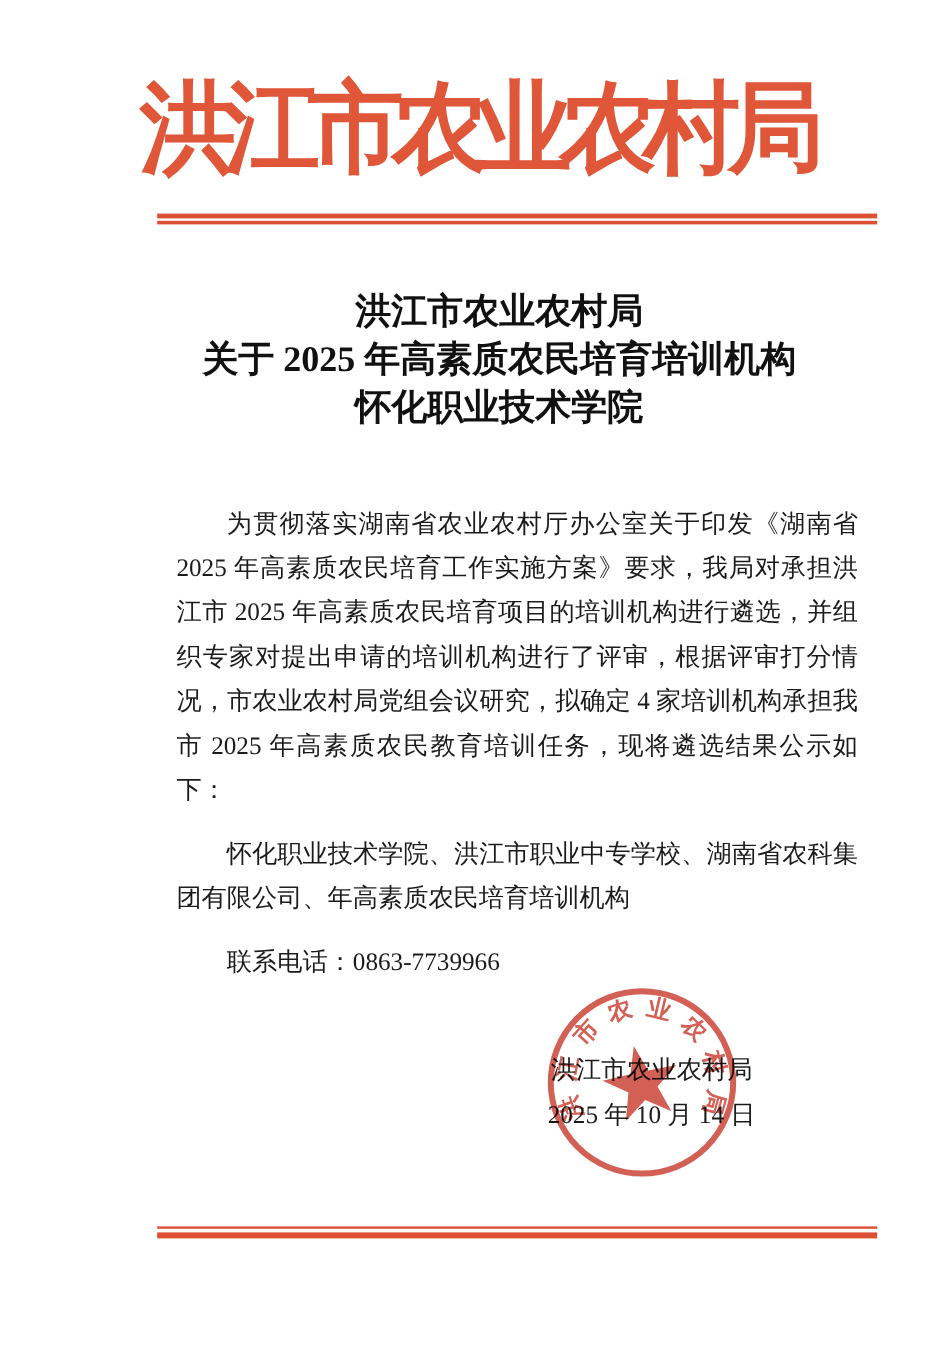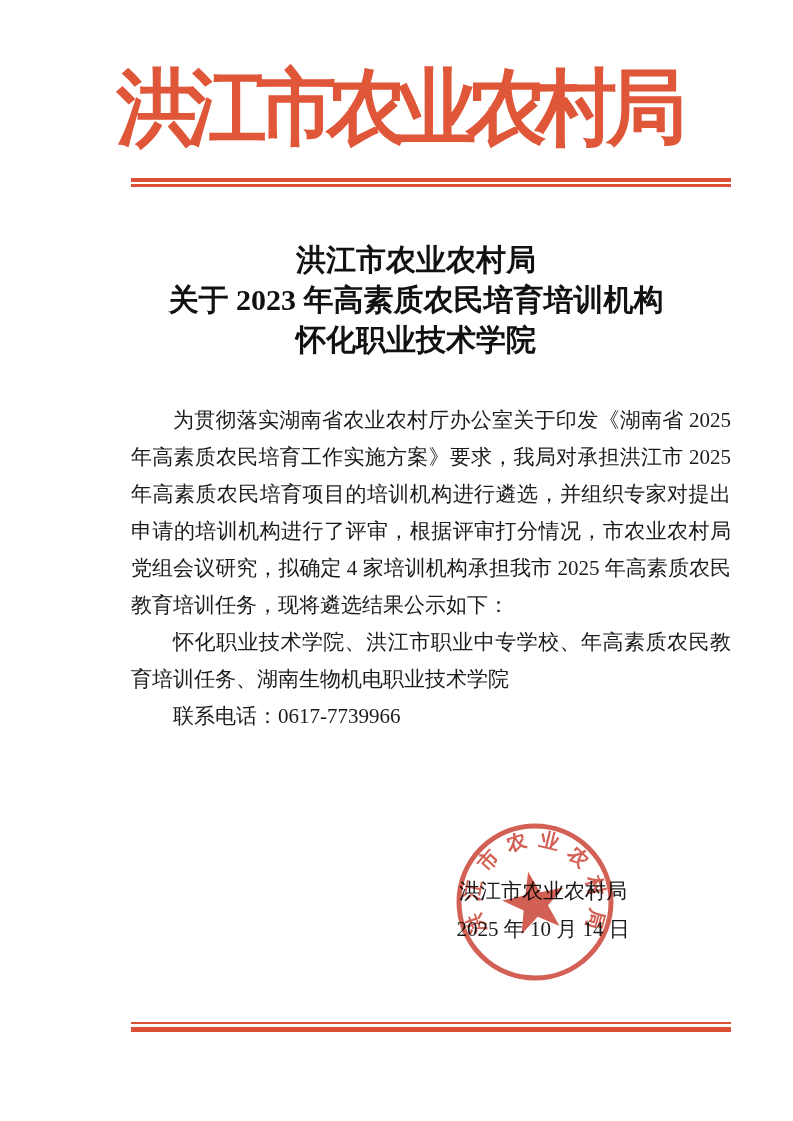--- a/index.html
+++ b/index.html
@@ -63,21 +63,21 @@
   .body-text {
     position: absolute;
     top: 402px;
     left: 112px;
     width: 600px;
     font-size: 21px;
     line-height: 37px;
     text-align: justify;
     color: var(--ink);
   }
-  .body-text p { margin: 0; text-indent: 42px; }
+  .body-text p { margin: 16px; text-indent: 42px; }
 
   
   .signature {
     position: absolute;
     left: 424px;
     top: 872px;
     width: 200px;
     text-align: center;
     font-size: 21px;
     line-height: 38px;
@@ -111,28 +111,28 @@
 
   <div class="letterhead">洪江市农业农村局</div>
 
   <div class="rule rule-top">
     <div class="bar-thick"></div>
     <div class="bar-thin"></div>
   </div>
 
   <div class="doc-title">
     <div>洪江市农业农村局</div>
-    <div>关于 2023 年高素质农民培育培训机构</div>
+    <div>关于 2025 年高素质农民培育培训机构</div>
     <div>怀化职业技术学院</div>
   </div>
 
   <div class="body-text">
     <p>为贯彻落实湖南省农业农村厅办公室关于印发《湖南省 2025 年高素质农民培育工作实施方案》要求，我局对承担洪江市 2025 年高素质农民培育项目的培训机构进行遴选，并组织专家对提出申请的培训机构进行了评审，根据评审打分情况，市农业农村局党组会议研究，拟确定 4 家培训机构承担我市 2025 年高素质农民教育培训任务，现将遴选结果公示如下：</p>
-    <p>怀化职业技术学院、洪江市职业中专学校、年高素质农民教育培训任务、湖南生物机电职业技术学院</p>
-    <p>联系电话：0617-7739966</p>
+    <p>怀化职业技术学院、洪江市职业中专学校、湖南省农科集团有限公司、年高素质农民培育培训机构</p>
+    <p>联系电话：0863-7739966</p>
   </div>
 
   <div class="signature">
     <div>洪江市农业农村局</div>
     <div>2025 年 10 月 14 日</div>
   </div>
 
   <svg class="seal" viewBox="0 0 170 170" xmlns="http://www.w3.org/2000/svg" aria-hidden="true">
     <defs>
       <path id="sealArc" d="M 36.5 113 A 56 56 0 1 1 133.5 113" fill="none"></path>

